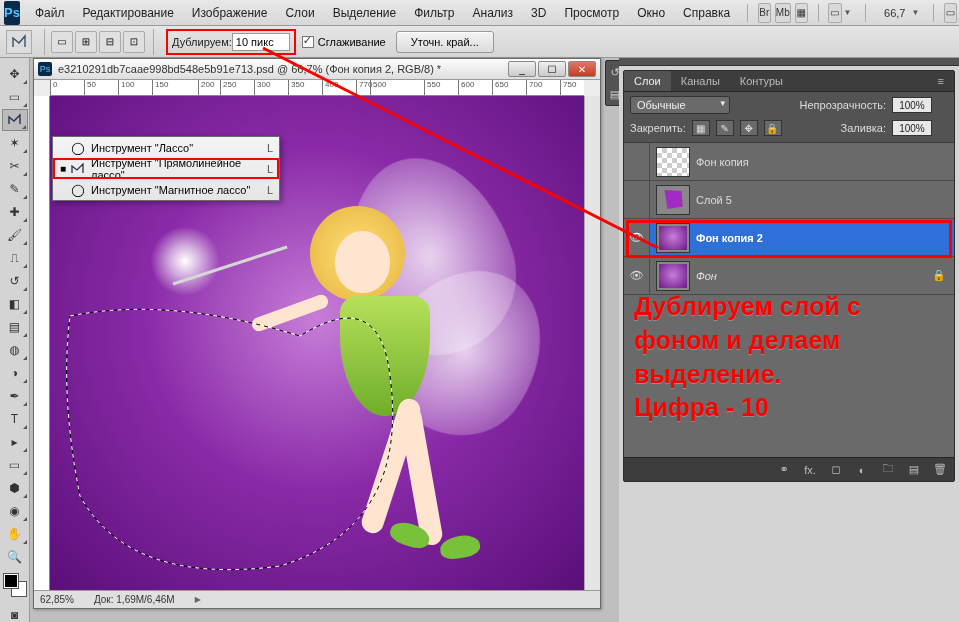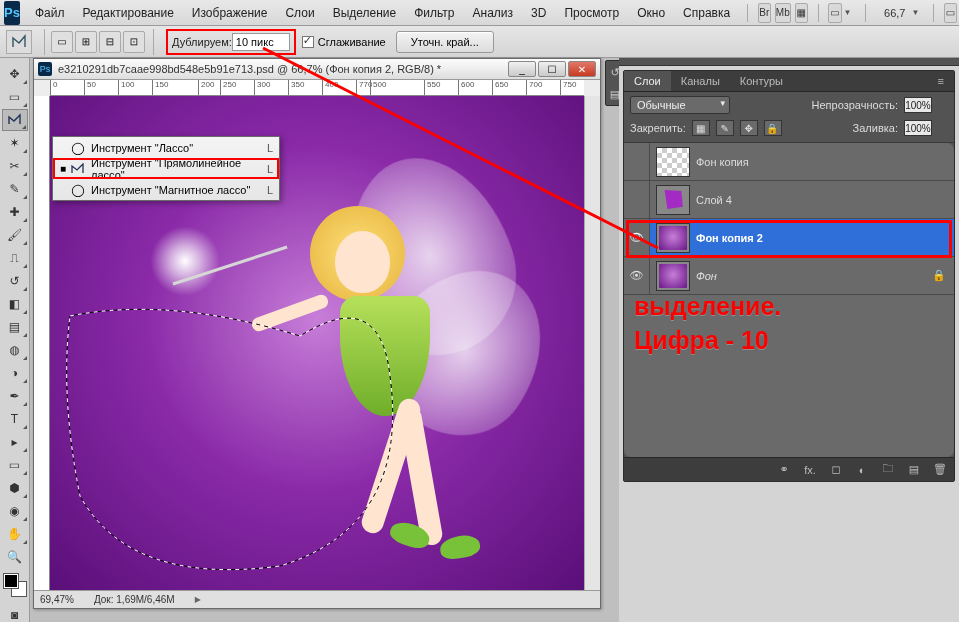--- a/index.html
+++ b/index.html
@@ -90,26 +90,26 @@
   
   .rightcol { width:340px; background:#d4d4d4; position:relative; }
   .rtop { height:8px; background:#535353; border-bottom:1px solid #333;}
   .panel { margin:4px 4px 0 4px; background:#535353; border:1px solid #2c2c2c; border-radius:2px; color:#ddd; font-size:11px;}
   .ptabs { display:flex; background:#3d3d3d; border-bottom:1px solid #262626;}
   .ptab { padding:4px 10px; color:#bbb;}
   .ptab.act { background:#535353; color:#eee;}
   .prow { display:flex; align-items:center; padding:4px 6px; gap:6px;}
   .psel { flex:0 0 auto; height:18px; background:#6a6a6a; border:1px solid #333; border-radius:2px; padding:0 18px 0 6px; position:relative; font-size:11px; color:#eee; min-width:100px; display:flex; align-items:center;}
   .psel::after { content:"▾"; position:absolute; right:4px; top:1px; font-size:9px; }
-  .pnum { width:28px; height:16px; background:#e8e8e8; border:1px solid #333; font-size:10px; color:#222; text-align:center;}
+  .pnum { width:40px; height:16px; background:#e8e8e8; border:1px solid #333; font-size:10px; color:#222; text-align:center;}
   .plabel { color:#ddd; }
   .lockrow { display:flex; align-items:center; padding:2px 6px 6px; gap:6px; border-bottom:1px solid #3a3a3a;}
   .lockbtn { width:18px; height:16px; background:#6a6a6a; border:1px solid #333; display:flex;align-items:center;justify-content:center; font-size:10px;}
 
-  .layers { background:#6a6a6a;border-radius:7px; }
+  .layers { background:#6a6a6a; }
   .layer { display:flex; align-items:center; height:38px; border-bottom:1px solid #4a4a4a; position:relative;}
   .layer.sel { background:#2f6fd9; color:#fff;}
   .eye { width:26px; height:100%; display:flex; align-items:center; justify-content:center; border-right:1px solid #4a4a4a; background:#6a6a6a;}
   .layer.sel .eye { background:#6a6a6a; }
   .thumb { width:34px; height:30px; margin:0 6px; border:1px solid #333; background:#888; position:relative;}
   .thumb.checker { background:
     linear-gradient(45deg,#ccc 25%,transparent 25%,transparent 75%,#ccc 75%),
     linear-gradient(45deg,#ccc 25%,#fff 25%,#fff 75%,#ccc 75%);
     background-size:10px 10px; background-position:0 0,5px 5px;}
   .thumb .mini { position:absolute; inset:2px; background:radial-gradient(circle at 50% 45%, #c77ed8,#6a1688); border-radius:1px;}
@@ -274,21 +274,21 @@
               <div class="shoe s2"></div>
           </div>
           <svg class="ants" style="left:0;top:0;width:100%;height:100%">
             <path d="M20 220 Q120 200 250 240 Q330 190 340 280 Q360 430 230 470 Q80 490 30 400 Q10 300 20 220 Z"></path>
             <path class="dk" d="M20 220 Q120 200 250 240 Q330 190 340 280 Q360 430 230 470 Q80 490 30 400 Q10 300 20 220 Z"></path>
           </svg>
         </div>
       </div>
       <div class="sb-v"></div>
       <div class="statusbar">
-        <div class="sb-field">69,47%</div>
+        <div class="sb-field">62,85%</div>
         <div class="sb-field">Док: 1,69M/6,46M</div>
         <div style="font-size:8px;color:#666">▶</div>
       </div>
     </div>
 
     <div class="collapsed-panel" style="left:575px; right:auto; top:2px;">
       <div>↺</div>
       <div>▤</div>
     </div>
   </div>
@@ -326,21 +326,21 @@
         <div class="layer">
           <div class="eye"></div>
           <div class="thumb checker"></div>
           <div class="lname">Фон копия</div>
         </div>
         <div class="layer">
           <div class="eye"></div>
           <div class="thumb">
               <div class="mini shape"></div>
             </div>
-          <div class="lname">Слой 4</div>
+          <div class="lname">Слой 5</div>
         </div>
         <div class="layer sel">
           <div class="eye">👁</div>
           <div class="thumb">
               <div class="mini"></div>
             </div>
           <div class="lname" style="font-weight:bold">Фон копия 2</div>
         </div>
         <div class="layer">
           <div class="eye">👁</div>
@@ -385,19 +385,21 @@
   </div>
   <div class="fly-row">
     <span class="dot"></span>
     <span class="fic">◯</span>
     <span class="flab">Инструмент "Магнитное лассо"</span>
     <span class="fkey">L</span>
   </div>
 </div>
 
 <div class="annot">
+  <div>Дублируем слой с</div>
+  <div>фоном и делаем</div>
   <div>выделение.</div>
   <div>Цифра - 10</div>
 </div>
 
 <svg class="redline" style="left:0;top:0;width:959px;height:622px">
   <line x1="263" y1="48" x2="658" y2="248" stroke="#fc0000" stroke-width="3"></line>
 </svg>
 
 </body></html>

